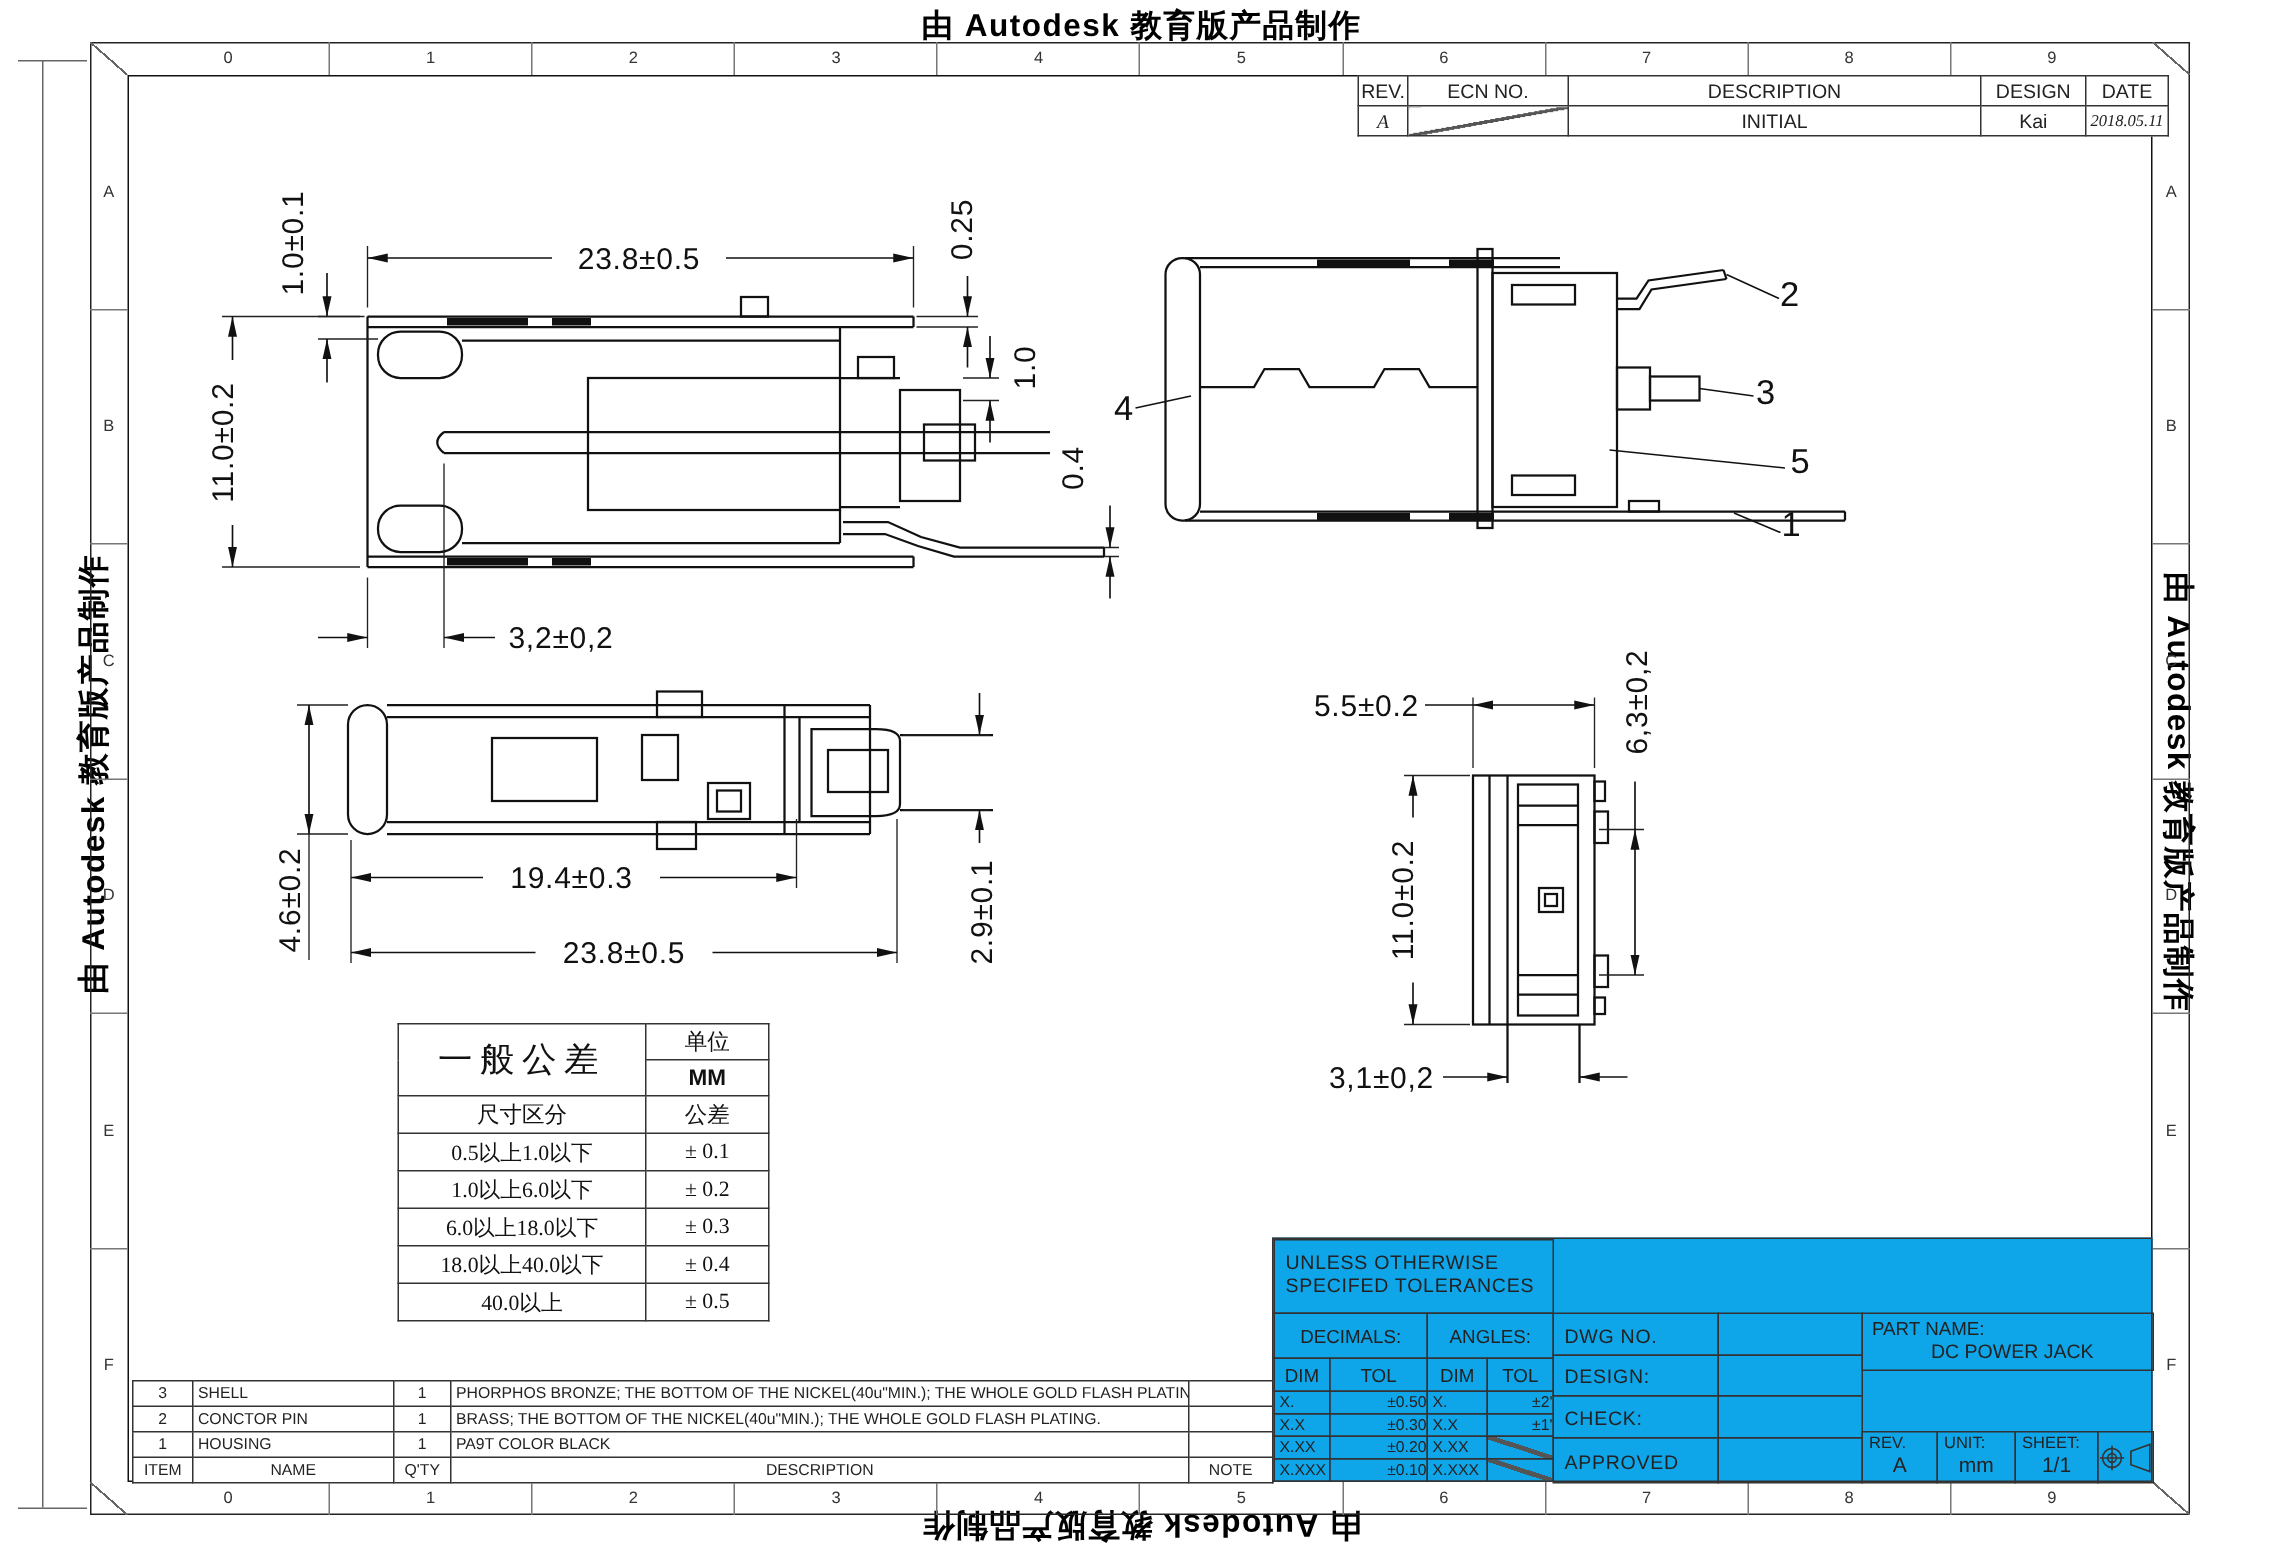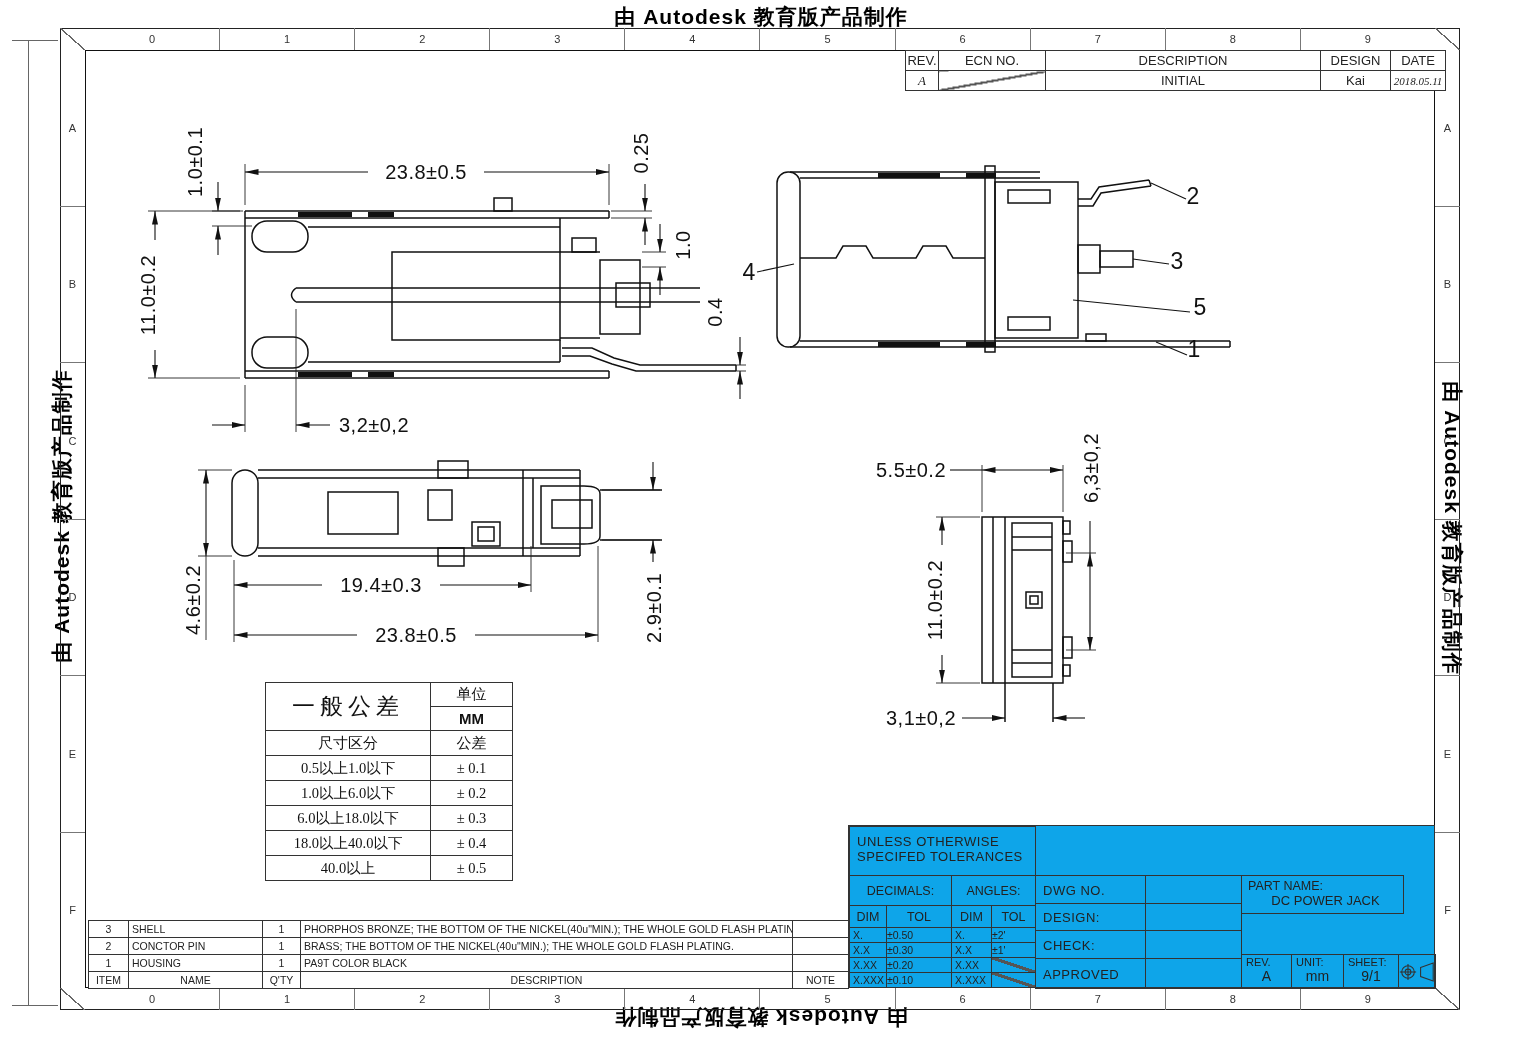--- a/index.html
+++ b/index.html
@@ -50,21 +50,21 @@
   .ctr{text-align:center}
 
   
   .tb{position:absolute;left:848px;top:825px;width:587px;height:163px;border:1.6px solid #333;
       box-sizing:border-box;background:#0ea5e9}
   .tb .cell{position:absolute;box-sizing:border-box;border:1px solid #333;overflow:hidden;
             white-space:nowrap;color:#222}
   .lbl13{font-size:13px;line-height:1.15;padding:4px 0 0 7px;letter-spacing:0.5px}
   .company{font-size:29px;letter-spacing:1px;display:flex;align-items:center;justify-content:center}
   .smtbl{font-size:10.5px;padding:1px 0 0 3px}
-  .smtbl-c{font-size:10.5px;text-align:left;padding-top:1px}
+  .smtbl-c{font-size:10.5px;text-align:right;padding-top:1px}
   .hdr12{font-size:12.5px;display:flex;align-items:center;justify-content:center}
   .two-line .t{font-size:11px;padding:1px 0 0 4px}
   .two-line .v{font-size:14px;text-align:center}
 </style>
 </head>
 <body>
 
 <div class="page">
 
   <div class="edge" style="left:28px;top:40px;width:1px;height:965px"></div>
@@ -447,35 +447,35 @@
 
     <div class="cell lbl13" style="left:186px;top:49px;width:111px;height:29px;line-height:22px">DWG NO.</div>
     <div class="cell" style="left:296px;top:49px;width:97px;height:29px"></div>
     <div class="cell lbl13" style="left:186px;top:77px;width:111px;height:28px;line-height:20px">DESIGN:</div>
     <div class="cell" style="left:296px;top:77px;width:97px;height:28px"></div>
     <div class="cell lbl13" style="left:186px;top:104px;width:111px;height:29px;line-height:22px">CHECK:</div>
     <div class="cell" style="left:296px;top:104px;width:97px;height:29px"></div>
     <div class="cell lbl13" style="left:186px;top:132px;width:111px;height:31px;line-height:24px">APPROVED</div>
     <div class="cell" style="left:296px;top:132px;width:97px;height:31px"></div>
 
-    <div class="cell" style="left:392px;top:49px;width:163px;height:39px;font-size:12.5px;padding:3px 0 0 6px">
+    <div class="cell" style="left:392px;top:49px;width:195px;height:39px;font-size:12.5px;padding:3px 0 0 6px">
       <div>PART NAME:</div>
       <div style="text-align:center;font-size:13px">DC POWER JACK</div>
     </div>
     <div class="cell two-line" style="left:392px;top:128px;width:51px;height:35px">
       <div class="t">REV.</div>
       <div class="v">A</div>
     </div>
     <div class="cell two-line" style="left:442px;top:128px;width:53px;height:35px">
       <div class="t">UNIT:</div>
       <div class="v">mm</div>
     </div>
     <div class="cell two-line" style="left:494px;top:128px;width:56px;height:35px">
       <div class="t">SHEET:</div>
-      <div class="v">9/1</div>
+      <div class="v">1/1</div>
     </div>
     <div class="cell" style="left:549px;top:128px;width:38px;height:35px;display:flex;align-items:center;justify-content:center">
       <svg width="36" height="26" viewBox="0 0 40 28">
         <g stroke="#333" stroke-width="1.2" fill="none">
           <circle cx="10" cy="14" r="7"></circle>
           <circle cx="10" cy="14" r="3.2"></circle>
           <line x1="1" y1="14" x2="19" y2="14"></line>
           <line x1="10" y1="5" x2="10" y2="23"></line>
           <polygon points="24,9 38,4 38,24 24,19"></polygon>
         </g>

